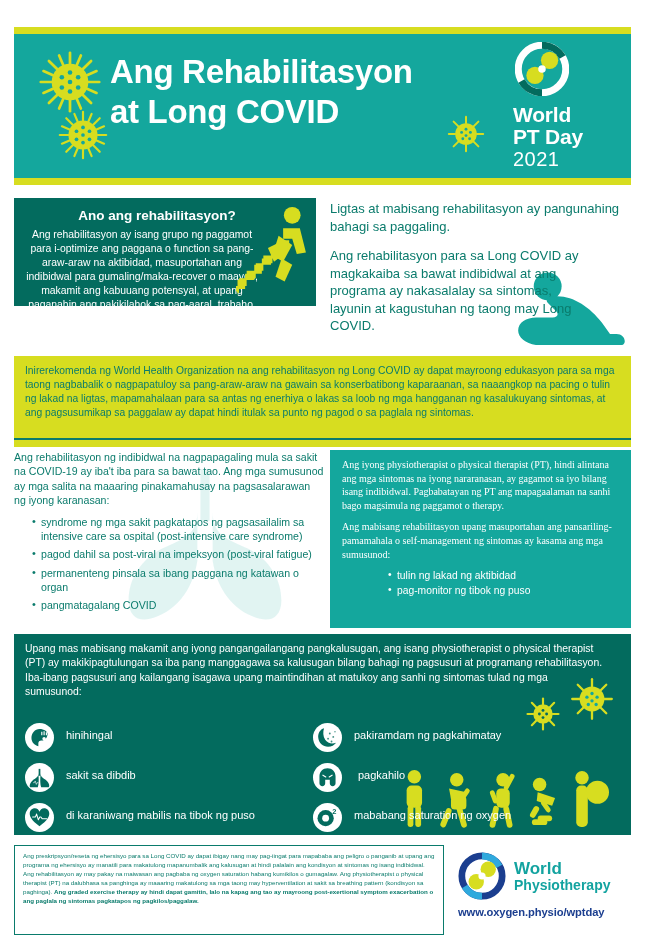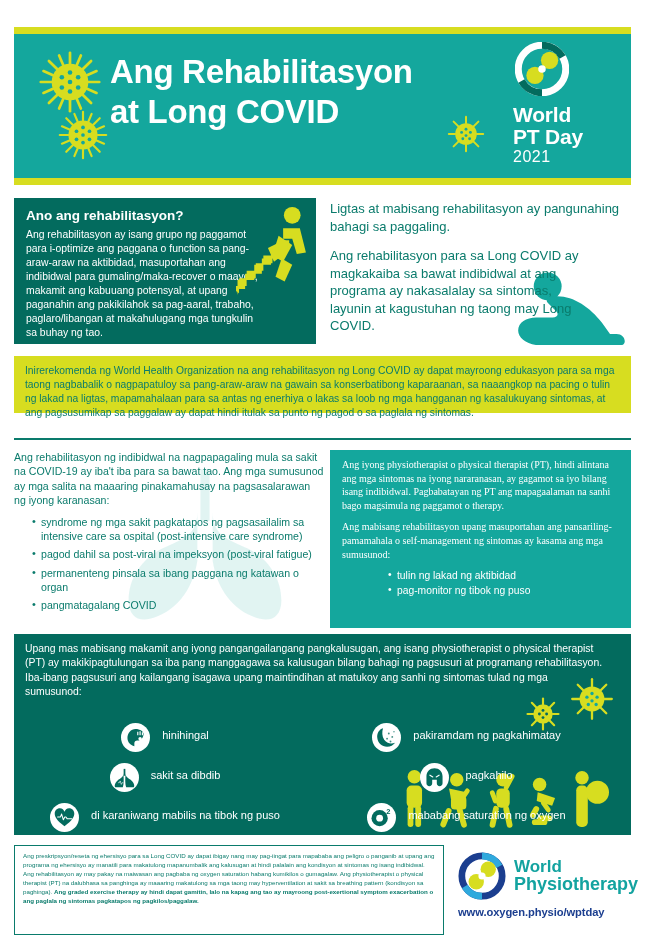--- a/index.html
+++ b/index.html
@@ -66,32 +66,33 @@
     width: 104px;
     color: #ffffff;
     text-align: left;
   }
   .wptd-mark { width: 54px; height: 54px; margin-left: 2px; }
   .wptd-l1, .wptd-l2 {
     font-size: 21px; font-weight: bold; line-height: 1.05; letter-spacing: -0.2px;
   }
   .wptd-l1 { margin-top: 4px; }
   .wptd-year {
-    font-size: 16px; font-weight: normal; line-height: 1.1; letter-spacing: 0.5px;
+    font-size: 20px; font-weight: normal; line-height: 1.1; letter-spacing: 0.5px;
   }
 
   
   .greenbox {
     position: absolute;
     left: 14px; top: 198px;
-    width: 302px; height: 146px;
+    width: 302px; height: 108px;
     background: #036b5e;
     color: #ffffff;
     padding: 10px 28px 8px 12px;
     overflow: hidden;
+    text-align: center;
   }
   .greenbox h2 {
     margin: 0 0 5px 0;
     font-size: 13.5px;
     font-weight: bold;
   }
   .greenbox p {
     margin: 0;
     font-size: 10.4px;
     line-height: 1.34;
@@ -123,21 +124,21 @@
     position: absolute;
     right: 2px; bottom: -2px;
     width: 118px; height: 82px;
     z-index: 1;
   }
 
   
   .who {
     position: absolute;
     left: 14px; top: 356px;
-    width: 617px; height: 57px;
+    width: 617px; height: 91px;
     background: #d7dd20;
     color: #0a7b6c;
     padding: 8px 11px;
   }
   .who p {
     margin: 0;
     font-size: 10.3px;
     line-height: 1.37;
   }
 
@@ -235,21 +236,21 @@
     position: relative; z-index: 3;
   }
   .sym-grid {
     position: relative;
     z-index: 3;
     display: grid;
     grid-template-columns: 280px 1fr;
     column-gap: 8px;
     row-gap: 0px;
   }
-  .sym-col { display: flex; flex-direction: column; align-items: center; }
+  .sym-col { display: flex; flex-direction: column; }
   .sym-item {
     display: flex;
     align-items: flex-start;
     gap: 12px;
     margin-bottom: 8px;
     min-height: 32px;
   }
   .sym-ic {
     flex: 0 0 auto;
     width: 29px; height: 29px;
@@ -296,21 +297,21 @@
     position: absolute;
     left: 458px; top: 852px;
     width: 176px;
     display: flex;
     flex-direction: column;
   }
   .wp-row { display: flex; align-items: center; gap: 8px; }
   .wp-mark { width: 48px; height: 48px; flex: 0 0 auto; }
   .wp-txt { color: #13a3a0; font-weight: bold; line-height: 1.03; }
   .wp-t1 { font-size: 17px; }
-  .wp-t2 { font-size: 18px; }
+  .wp-t2 { font-size: 14px; }
   .wp-url {
     margin-top: 6px;
     color: #1b3e8f;
     font-size: 11.2px;
     font-weight: bold;
     letter-spacing: -0.1px;
   }
 </style>
 </head>
 <body>

